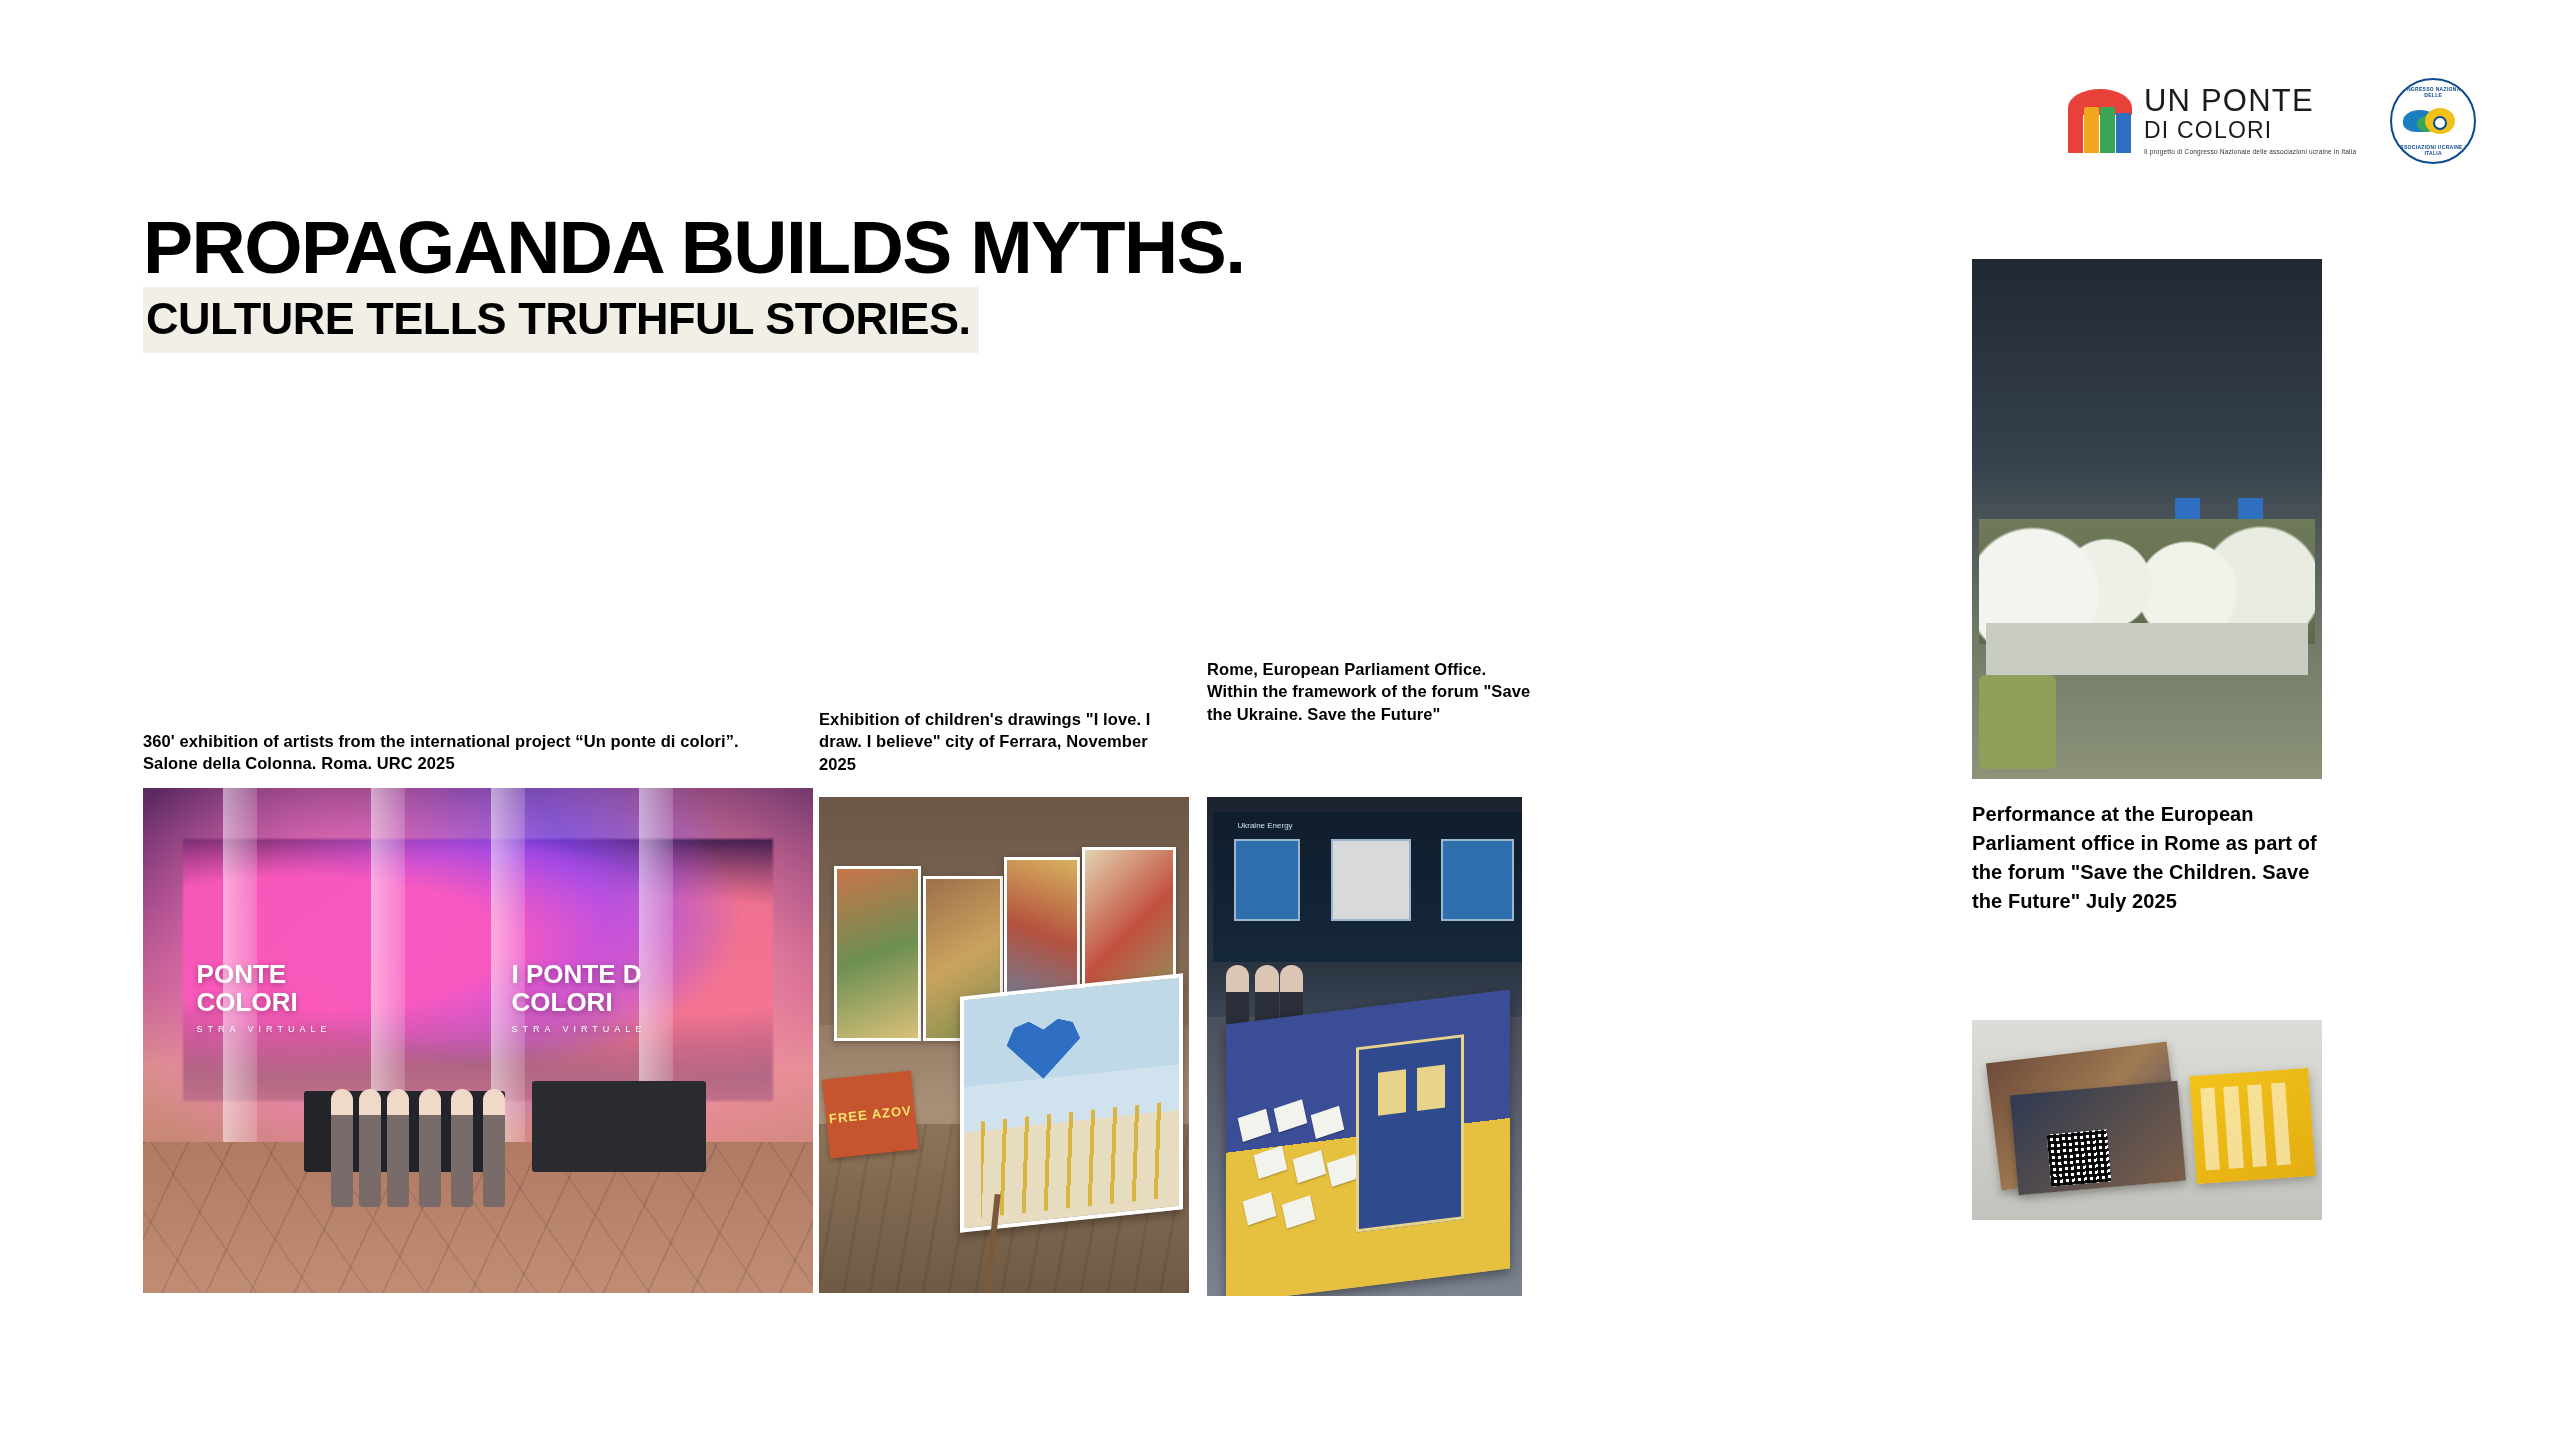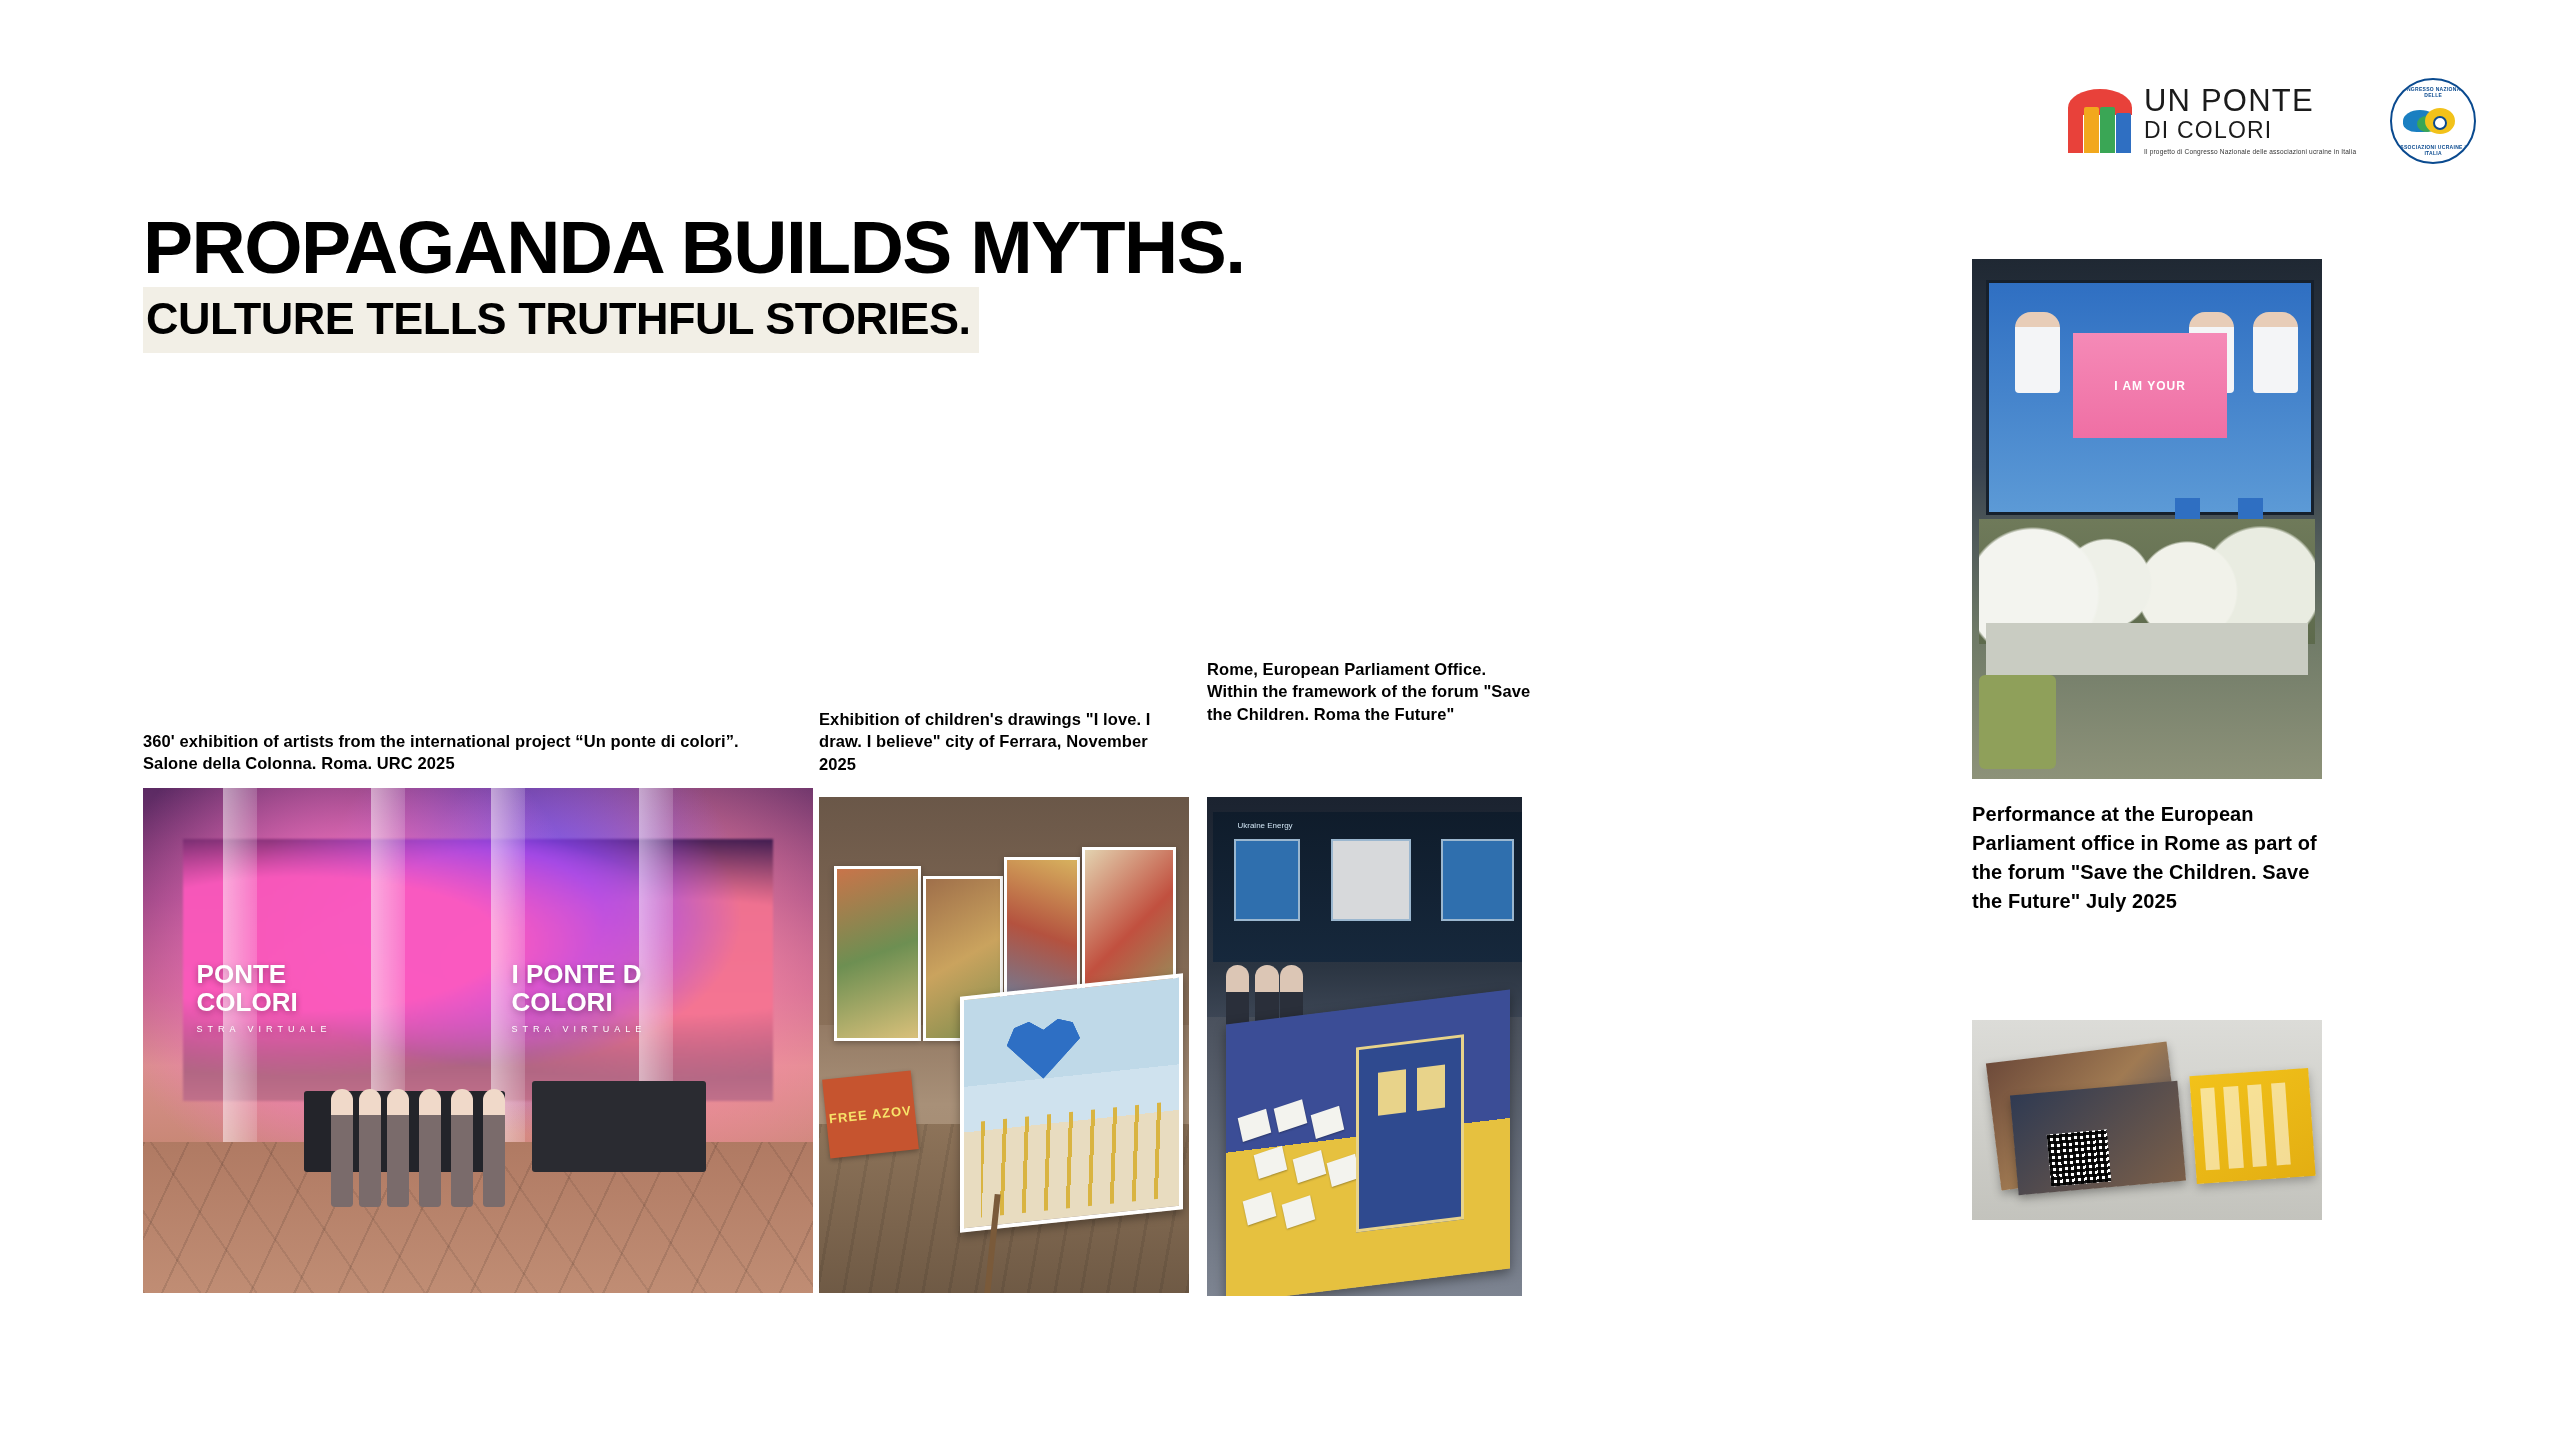--- a/index.html
+++ b/index.html
@@ -484,21 +484,21 @@
     <div class="ring-text-bottom">ASSOCIAZIONI UCRAINE IN ITALIA</div>
   </div>
 
 </div>
 
 <h1 class="headline">PROPAGANDA BUILDS MYTHS.</h1>
 <h2 class="subheadline">CULTURE TELLS TRUTHFUL STORIES.</h2>
 
 <div class="caption cap-1">360' exhibition of artists from the international project “Un ponte di colori”. Salone della Colonna. Roma. URC 2025</div>
 <div class="caption cap-2">Exhibition of children's drawings "I love. I draw. I believe" city of Ferrara, November 2025</div>
-<div class="caption cap-3">Rome, European Parliament Office. Within the framework of the forum "Save the Children. Roma the Future"</div>
+<div class="caption cap-3">Rome, European Parliament Office. Within the framework of the forum "Save the Ukraine. Save the Future"</div>
 <div class="caption cap-4">Performance at the European Parliament office in Rome as part of the forum "Save the Children. Save the Future" July 2025</div>
 
 <div class="photo ph1">
   <div class="p1-bg"></div>
   <div class="p1-screen"></div>
   <div class="p1-txtL">
     <span>PONTE</span><br>
     <span>COLORI</span>
     <div class="p1-sub">STRA VIRTUALE</div>
   </div>
@@ -567,30 +567,20 @@
         <i style="left:70%; top:46%"></i>
       <i style="left:6%;  top:66%"></i>
         <i style="left:36%; top:72%"></i>
     </div>
     <div class="p3-house"></div>
   </div>
 </div>
 
 <div class="photo ph4">
   <div class="p4-bg"></div>
-  <div class="p4-screen">
-    <div class="p4-figs">
-      <i style="left:8%"></i>
-        <i style="left:62%"></i>
-        <i style="left:82%"></i>
-    </div>
-    <div class="p4-pink">
-      <span>I AM YOUR</span>
-    </div>
-  </div>
   <div class="p4-flag" style="left:58%"></div>
   <div class="p4-flag" style="left:76%"></div>
   <div class="p4-flowers"></div>
   <div class="p4-table"></div>
   <div class="p4-chair"></div>
 </div>
 
 <div class="photo ph5">
   <div class="p5-bg"></div>
   <div class="p5-book"></div>

